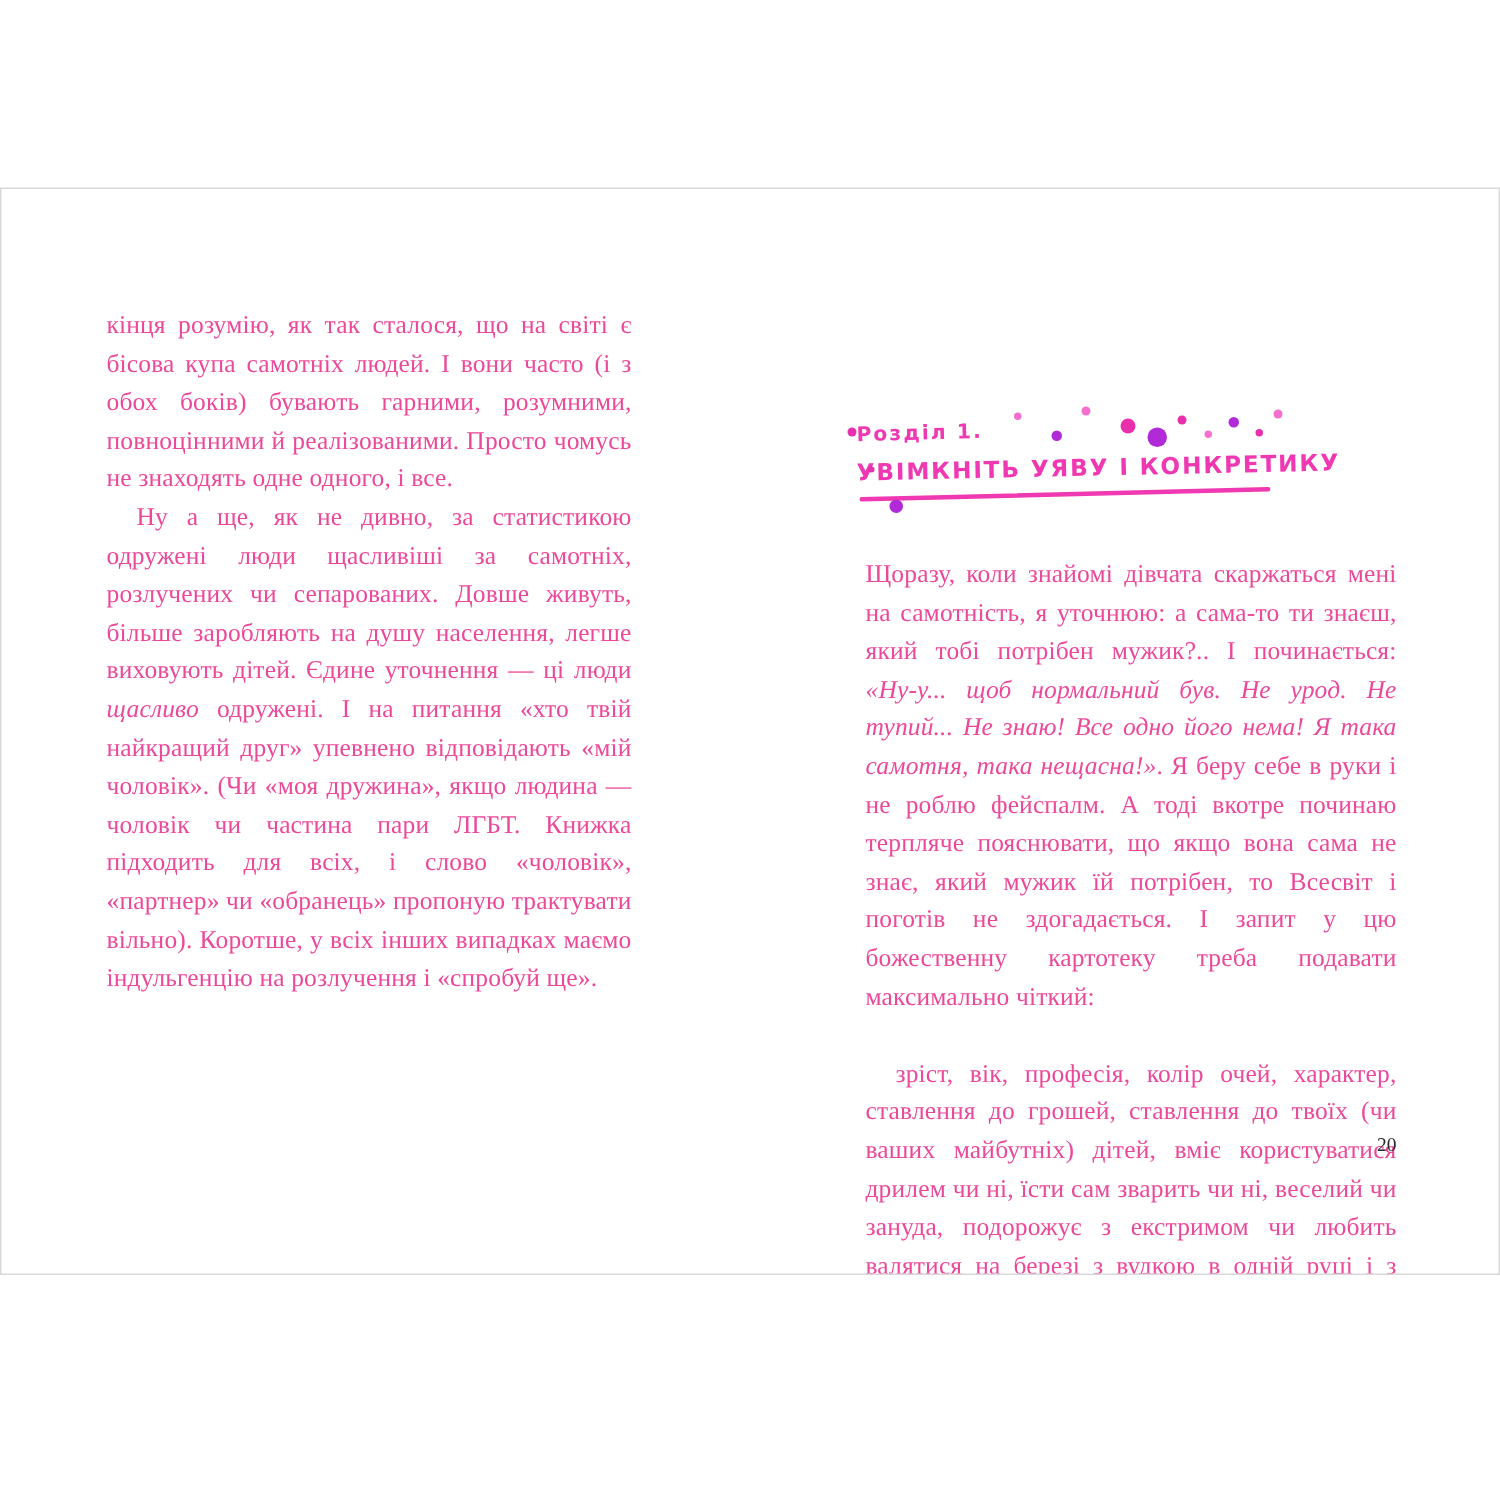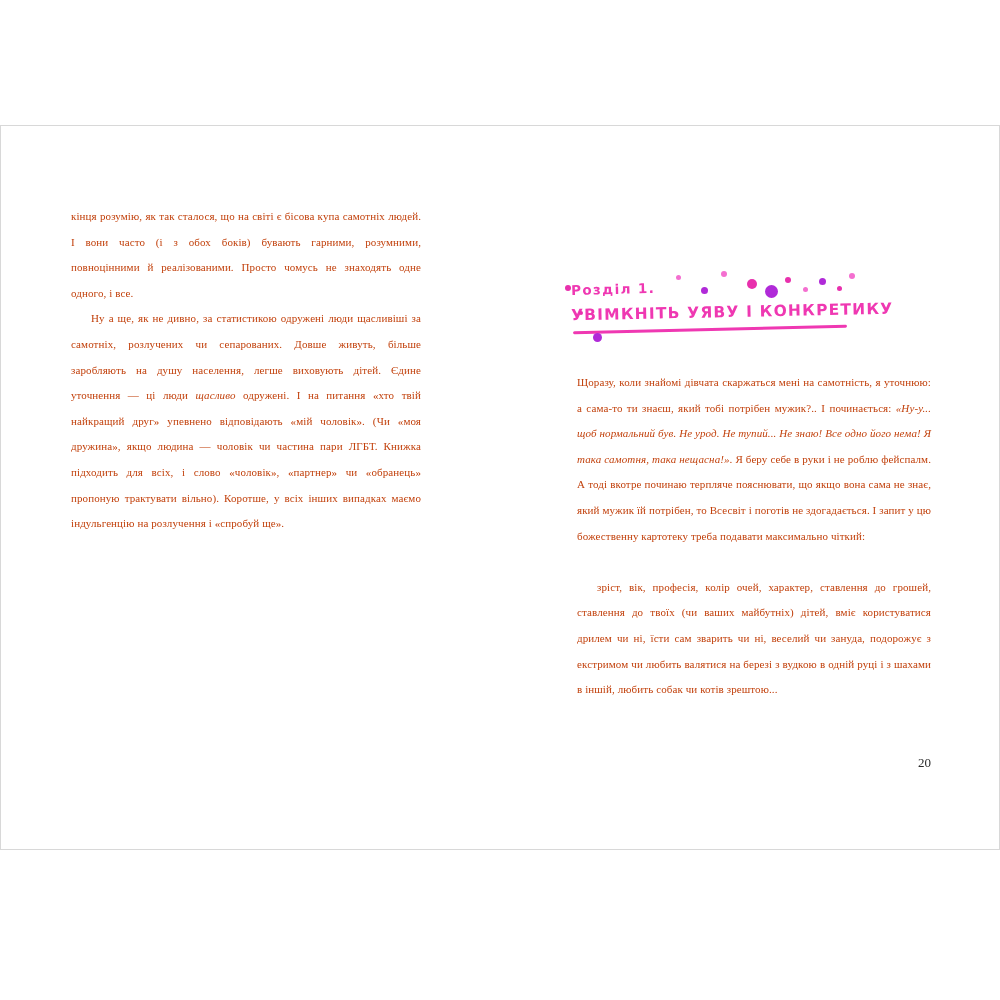--- a/index.html
+++ b/index.html
@@ -33,24 +33,24 @@
   .page-left {
     left: 0;
     width: 500px;
   }
   .page-right {
     left: 500px;
     width: 500px;
   }
   .textcol {
     position: absolute;
-    font-size: 11px;
+    font-size: 17px;
     line-height: 25.6px;
     text-align: justify;
-    color: #c2410c;
+    color: #ec4899;
     letter-spacing: 0.1px;
   }
   .left-col {
     left: 70px;
     top: 78px;
     width: 350px;
   }
   .right-col {
     left: 76px;
     top: 244px;

